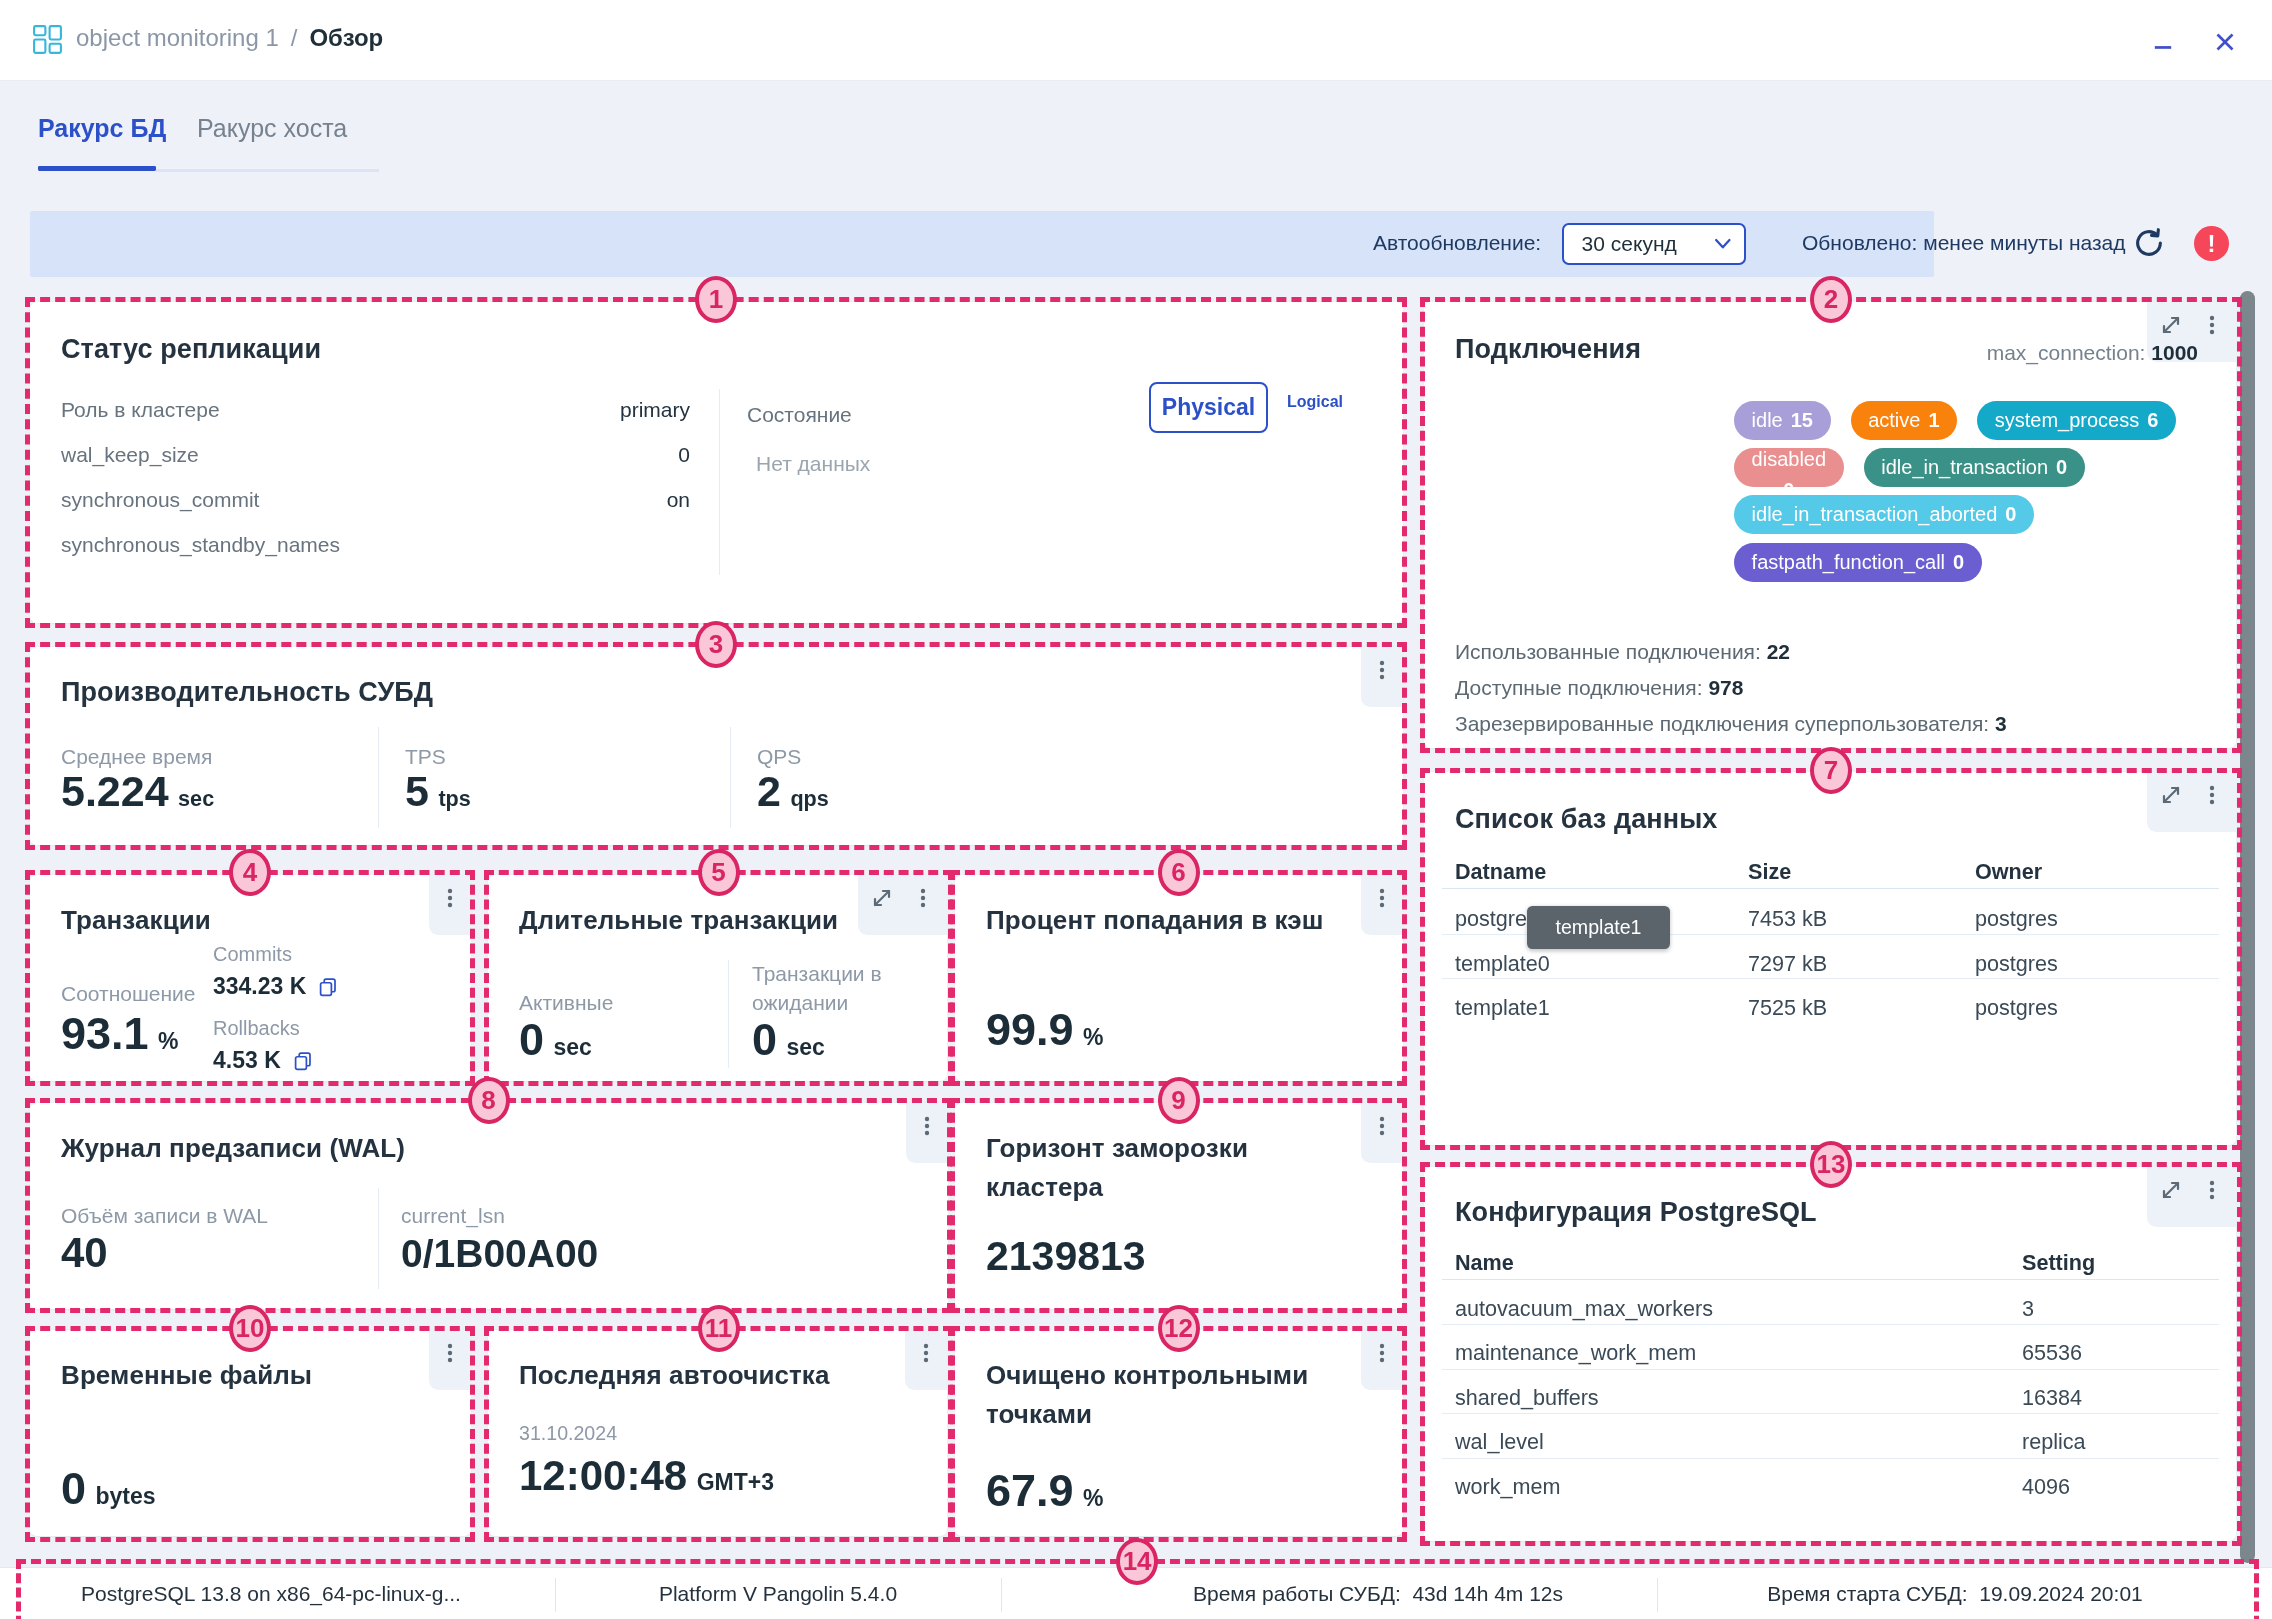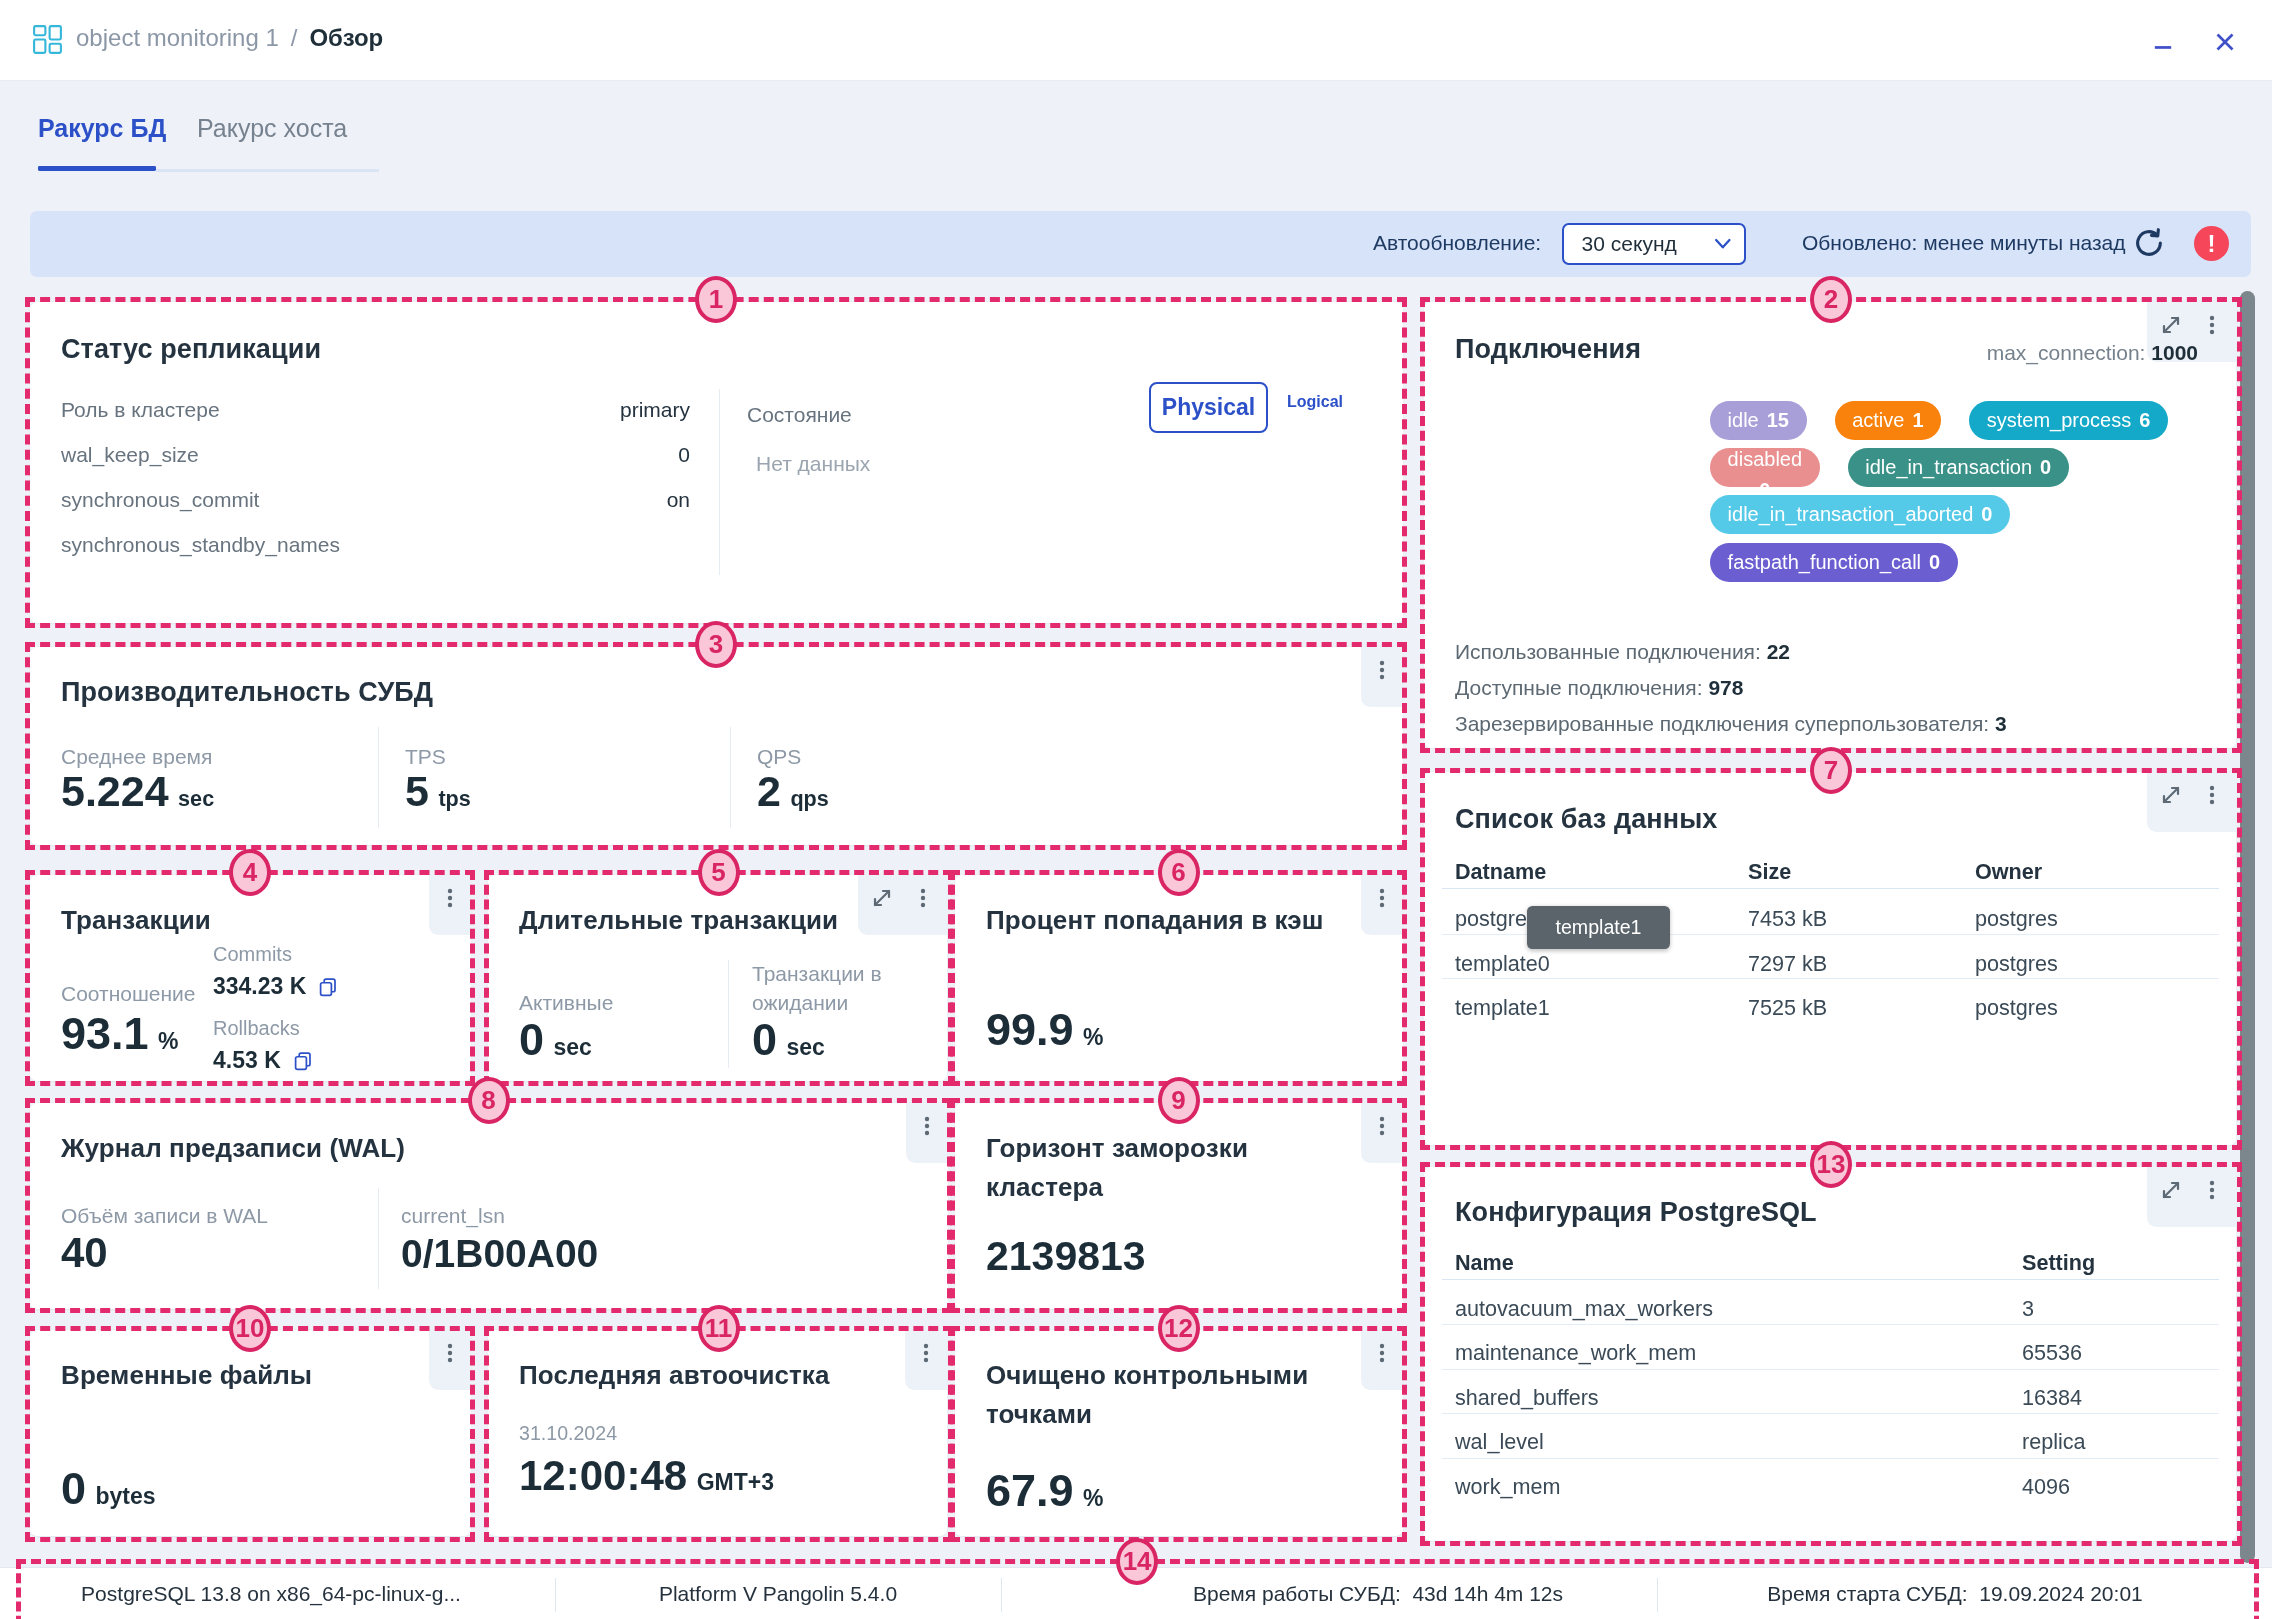--- a/index.html
+++ b/index.html
@@ -8,21 +8,21 @@
   .abs{position:absolute;}
   
   .winhdr{position:absolute;left:0;top:0;width:2273px;height:80px;background:#fff;border-bottom:1.4px solid #e8edf4;}
   .crumb{position:absolute;left:76px;top:24px;font-size:24px;color:#8b97a6;display:flex;gap:12px;align-items:baseline;}
   .crumb .page{color:#1f2f3a;font-weight:bold;}
   
   .tab{position:absolute;top:114px;font-size:25px;font-weight:bold;cursor:pointer;}
   .tab.active{color:#2b50c8;}
   .tab.idle{color:#76828f;font-weight:normal;}
   
-  .toolbar{position:absolute;left:30px;top:211px;width:2221px;height:66px;background:#d7e3f8;border-radius:7px;}
+  .toolbar{position:absolute;left:30px;top:211px;width:1904px;height:66px;background:#d7e3f8;border-radius:2px;}
   .tbtext{position:absolute;font-size:21px;color:#1e3a63;}
   .select{position:absolute;left:1562px;top:223px;width:184px;height:42px;background:#fff;border:2px solid #2b50c8;border-radius:6.8px;
           display:flex;align-items:center;justify-content:space-between;padding:0 12px 0 17.6px;box-sizing:border-box;}
   .select .val{font-size:21px;color:#1e2e3a;}
   .alert{position:absolute;left:2194px;top:226px;width:35px;height:35px;border-radius:50%;background:#f5465a;color:#fff;
          font-size:24px;font-weight:bold;display:flex;align-items:center;justify-content:center;}
   
   .panel{position:absolute;background:#fff;border-radius:6.8px;box-shadow:0 0.7px 2px rgba(27,43,75,.05);}
   .ptitle{position:absolute;font-size:27px;font-weight:bold;color:#24333f;letter-spacing:0.1px;white-space:nowrap;}
   .glabel{position:absolute;font-size:21px;color:#8d99a6;white-space:nowrap;}
@@ -38,21 +38,21 @@
                display:flex;align-items:center;justify-content:center;background:#fff;cursor:pointer;}
   .btn-text{position:absolute;color:#2b50c8;font-size:16px;font-weight:bold;cursor:pointer;}
   
   .donut{position:absolute;left:32px;top:85px;width:230px;height:230px;border-radius:50%;
          background:conic-gradient(from -22.5deg,#f8820b 0deg 22.5deg,#a89fd9 22.5deg 360deg);}
   .donut .hole{position:absolute;left:43px;top:43px;width:143px;height:143px;border-radius:50%;background:#fff;
                display:flex;align-items:center;justify-content:center;font-size:50px;color:#7b858c;}
   .badge{display:inline-flex;align-items:center;gap:8px;height:39px;border-radius:19.6px;padding:0 17.6px;
          color:#fff;font-size:20px;white-space:nowrap;}
   .badge b{font-weight:bold;}
-  .brow{position:absolute;left:286px;display:flex;gap:28px;}
+  .brow{position:absolute;left:310px;display:flex;gap:20px;}
   .stat{position:absolute;font-size:21px;color:#5c6872;white-space:nowrap;}
   .stat b{color:#1f2f3a;}
   
   .th{position:absolute;font-size:21.6px;font-weight:bold;color:#24333f;white-space:nowrap;text-align:right;}
   .td{position:absolute;font-size:21.6px;color:#3b4a57;white-space:nowrap;}
   .hrule{position:absolute;height:1.4px;background:#d9e6f3;}
   .tooltip{position:absolute;background:#5b646b;color:#fff;font-size:19.6px;border-radius:5.4px;
            display:flex;align-items:center;justify-content:center;box-shadow:0 1.4px 4px rgba(0,0,0,.25);}
   
   .footer{position:absolute;left:0;top:1567px;width:2273px;height:52px;background:#fff;border-top:1.4px solid #e3e9f1;}

